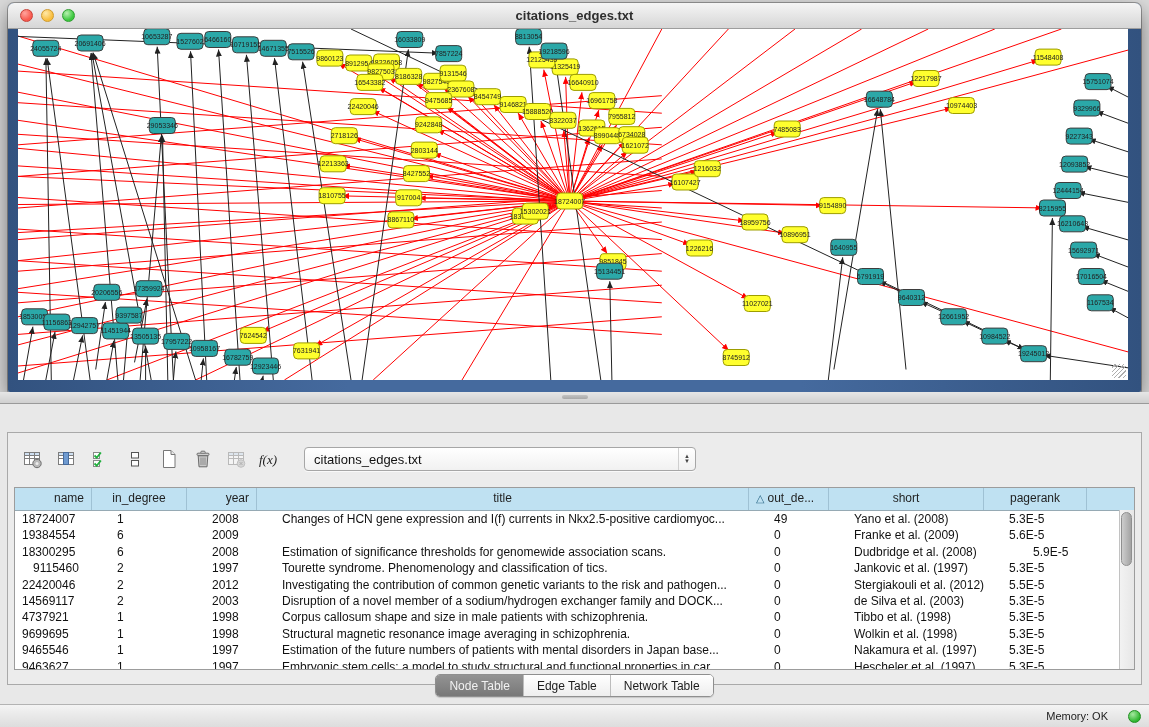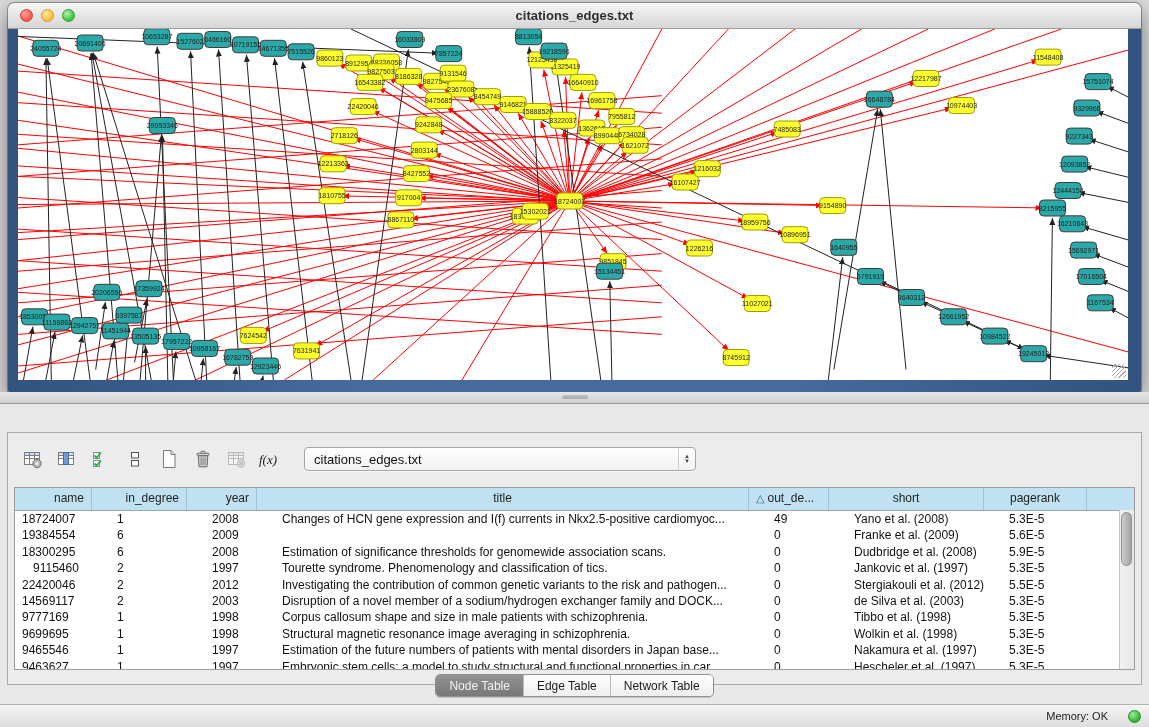--- a/index.html
+++ b/index.html
@@ -711,21 +711,21 @@
           <span class="step">
               <span>▲</span>
               <span>▼</span>
             </span>
         </div>
       </div>
 
       <div class="tp-table">
         <div class="thead" id="table-head">
             <div class="th" style="width: 77px; text-align: right;">name</div>
-            <div class="th" style="width: 95px; text-align: right;">in_degree</div>
+            <div class="th" style="width: 95px; text-align: center;">in_degree</div>
             <div class="th" style="width: 70px; text-align: right;">year</div>
             <div class="th" style="width: 492px; text-align: center;">title</div>
             <div class="th" style="width: 80px; text-align: left;"><span class="sort">△</span>out_de...</div>
             <div class="th" style="width: 155px; text-align: center;">short</div>
             <div class="th" style="width: 103px; text-align: center;">pagerank</div>
           </div>
         <div class="tbody" id="table-body">
             <div class="tr">
               <div class="td" style="width: 95px;">18724007</div>
               <div class="td" style="width: 95px;">1</div>
@@ -744,21 +744,21 @@
               <div class="td" style="width: 155px;">Franke et al. (2009)</div>
               <div class="td" style="width: 103px;">5.6E-5</div>
             </div>
             <div class="tr">
               <div class="td" style="width: 95px;">18300295</div>
               <div class="td" style="width: 95px;">6</div>
               <div class="td" style="width: 70px;">2008</div>
               <div class="td" style="width: 492px;">Estimation of significance thresholds for genomewide association scans.</div>
               <div class="td" style="width: 80px;">0</div>
               <div class="td" style="width: 155px;">Dudbridge et al. (2008)</div>
-              <div class="td" style="width: 103px;">5.9E-5</div>
+              <div class="td" style="width: 103px; margin-left: 24px;">5.9E-5</div>
             </div>
             <div class="tr">
               <div class="td" style="width: 95px; padding-left: 18px;">9115460</div>
               <div class="td" style="width: 95px;">2</div>
               <div class="td" style="width: 70px;">1997</div>
               <div class="td" style="width: 492px;">Tourette syndrome. Phenomenology and classification of tics.</div>
               <div class="td" style="width: 80px;">0</div>
               <div class="td" style="width: 155px;">Jankovic et al. (1997)</div>
               <div class="td" style="width: 103px;">5.3E-5</div>
             </div>
@@ -774,21 +774,21 @@
             <div class="tr">
               <div class="td" style="width: 95px;">14569117</div>
               <div class="td" style="width: 95px;">2</div>
               <div class="td" style="width: 70px;">2003</div>
               <div class="td" style="width: 492px;">Disruption of a novel member of a sodium/hydrogen exchanger family and DOCK...</div>
               <div class="td" style="width: 80px;">0</div>
               <div class="td" style="width: 155px;">de Silva et al. (2003)</div>
               <div class="td" style="width: 103px;">5.3E-5</div>
             </div>
             <div class="tr">
-              <div class="td" style="width: 95px;">9777169</div>
+              <div class="td" style="width: 95px;">4737921</div>
               <div class="td" style="width: 95px;">1</div>
               <div class="td" style="width: 70px;">1998</div>
               <div class="td" style="width: 492px;">Corpus callosum shape and size in male patients with schizophrenia.</div>
               <div class="td" style="width: 80px;">0</div>
               <div class="td" style="width: 155px;">Tibbo et al. (1998)</div>
               <div class="td" style="width: 103px;">5.3E-5</div>
             </div>
             <div class="tr">
               <div class="td" style="width: 95px;">9699695</div>
               <div class="td" style="width: 95px;">1</div>

